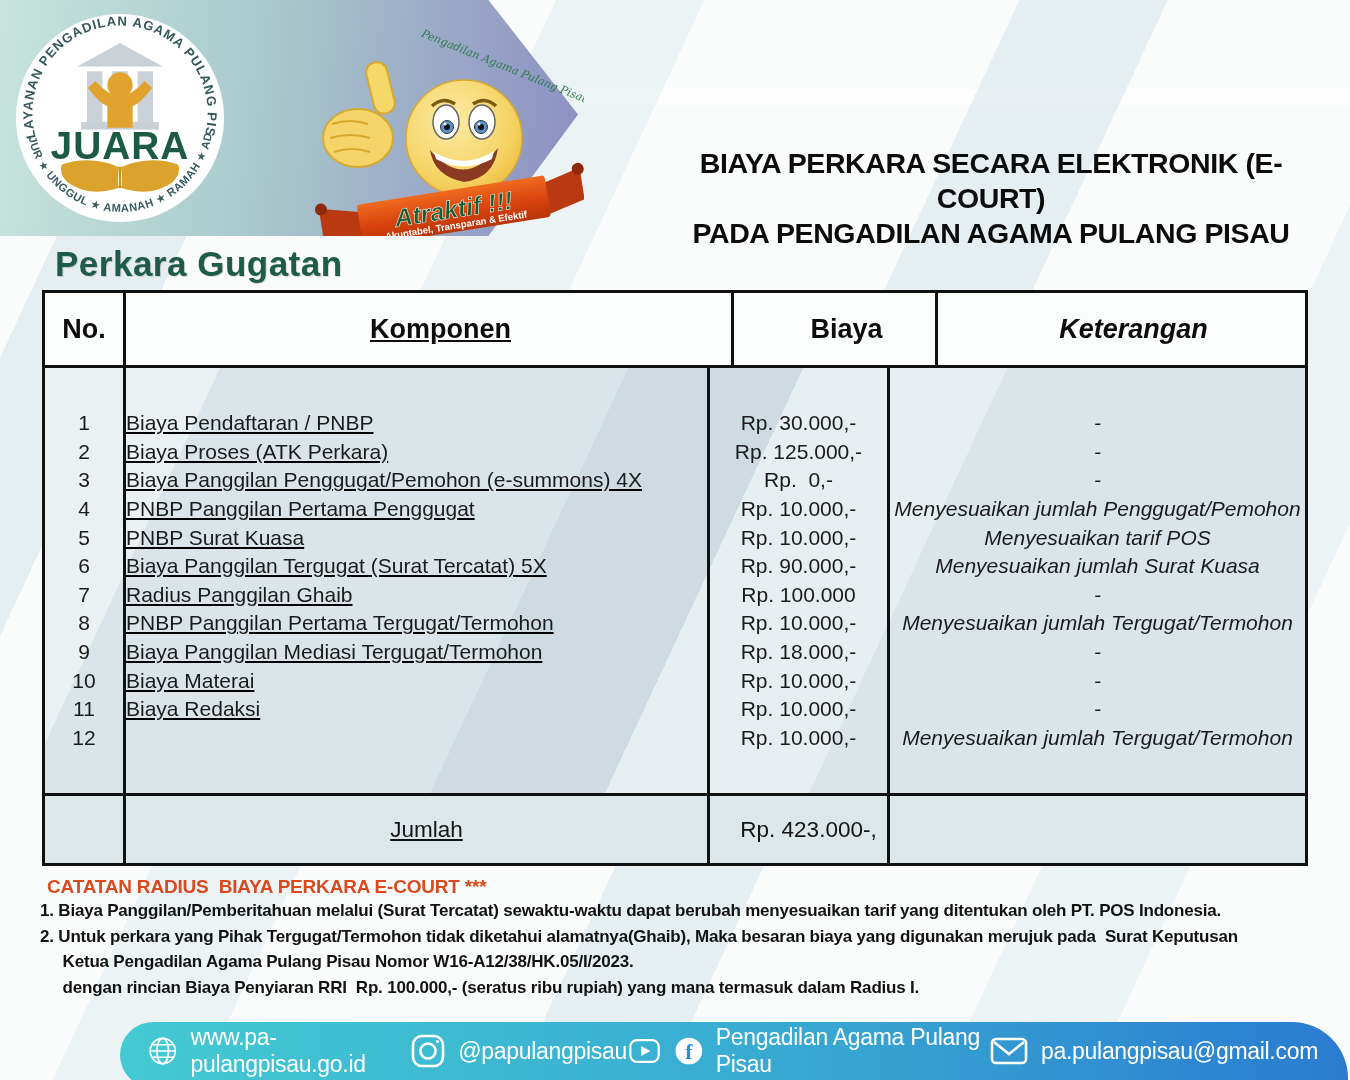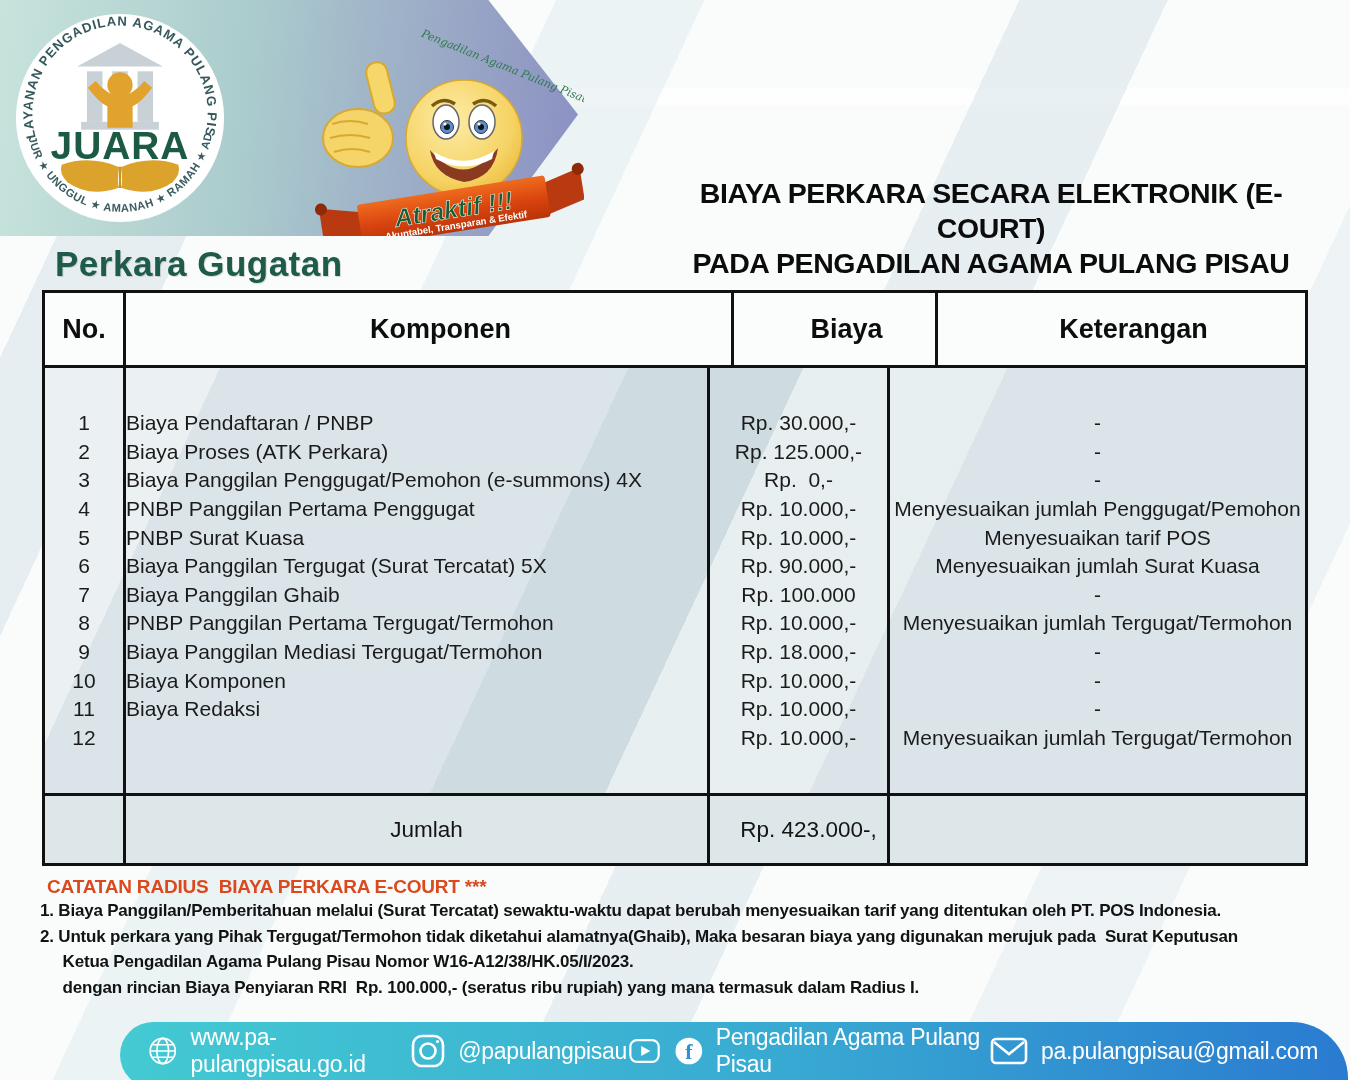--- a/index.html
+++ b/index.html
@@ -20,35 +20,35 @@
       linear-gradient(180deg, rgba(255,255,255,0) 88px, rgba(255,255,255,0.8) 90px, rgba(255,255,255,0.8) 104px, rgba(255,255,255,0) 106px);
   }
 
   
   .banner{position:absolute;left:0;top:0;width:578px;height:236px;
     clip-path:polygon(0 0,84.5% 0,100% 48.5%,84.5% 100%,0 100%);
     background:linear-gradient(95deg,#c7e3dc 0%,#abcccd 42%,#9aa8c6 76%,#8b90c3 100%);}
   .badge{position:absolute;left:13px;top:11px;width:214px;height:214px;}
   .mascot{position:absolute;left:292px;top:18px;width:292px;height:218px;}
 
-  .title{position:absolute;left:655px;top:176px;width:672px;text-align:center;
+  .title{position:absolute;left:655px;top:146px;width:672px;text-align:center;
     font-weight:bold;font-size:28.5px;line-height:35px;color:#0c0c0c;letter-spacing:-0.4px;}
 
   .section-title{position:absolute;left:55px;top:244px;font-weight:bold;font-size:35px;
     color:#1e5b49;letter-spacing:0.5px;text-shadow:1px 1px 0 rgba(0,0,0,0.15);}
 
   
   .ftable{position:absolute;left:42px;top:290px;width:1266px;border:3px solid #111;box-sizing:border-box;}
   .thead{display:flex;height:72px;border-bottom:3px solid #111;background:#fbfcfc;gap:24px;}
   .hcell{display:flex;align-items:center;justify-content:center;font-weight:bold;
     font-size:27px;color:#0d0d0d;box-sizing:border-box;}
   .c-no{width:81px;border-right:3px solid #111;}
-  .c-komponen{width:584px;border-right:3px solid #111;}
+  .c-komponen{width:584px;border-right:3px solid #111;text-decoration:underline;}
   .c-biaya{width:180px;border-right:3px solid #111;}
-  .c-keterangan{flex:1;}
+  .c-keterangan{flex:1;font-style:italic;}
   .tbody{display:flex;height:425px;
     background-color:#dbe5e9;
     background-image:linear-gradient(115deg,
       rgba(255,255,255,0.45) 0 12%,rgba(255,255,255,0) 12% 40%,
       rgba(190,208,215,0.45) 40% 52%,rgba(255,255,255,0.35) 52% 66%,
       rgba(255,255,255,0) 66% 100%);}
   .col{box-sizing:border-box;padding-top:41px;}
   .cell{height:28.6px;display:flex;align-items:center;justify-content:center;
     font-size:21px;color:#1b1b1b;white-space:pre;}
   .col-komponen .cell{justify-content:flex-start;}
@@ -189,24 +189,24 @@
           <div class="cell">11</div>
           <div class="cell">12</div>
         </div>
       <div class="col c-komponen col-komponen">
           <div class="cell">Biaya Pendaftaran / PNBP</div>
           <div class="cell">Biaya Proses (ATK Perkara)</div>
           <div class="cell">Biaya Panggilan Penggugat/Pemohon (e-summons) 4X</div>
           <div class="cell">PNBP Panggilan Pertama Penggugat</div>
           <div class="cell">PNBP Surat Kuasa</div>
           <div class="cell">Biaya Panggilan Tergugat (Surat Tercatat) 5X</div>
-          <div class="cell">Biaya Panggilan Ghaib</div>
+          <div class="cell">Radius Panggilan Ghaib</div>
           <div class="cell">PNBP Panggilan Pertama Tergugat/Termohon</div>
           <div class="cell">Biaya Panggilan Mediasi Tergugat/Termohon</div>
-          <div class="cell">Biaya Komponen</div>
+          <div class="cell">Biaya Materai</div>
           <div class="cell">Biaya Redaksi</div>
         </div>
       <div class="col c-biaya col-biaya">
           <div class="cell">Rp. 30.000,-</div>
           <div class="cell">Rp. 125.000,-</div>
           <div class="cell">Rp.  0,-</div>
           <div class="cell">Rp. 10.000,-</div>
           <div class="cell">Rp. 10.000,-</div>
           <div class="cell">Rp. 90.000,-</div>
           <div class="cell">Rp. 100.000</div>

